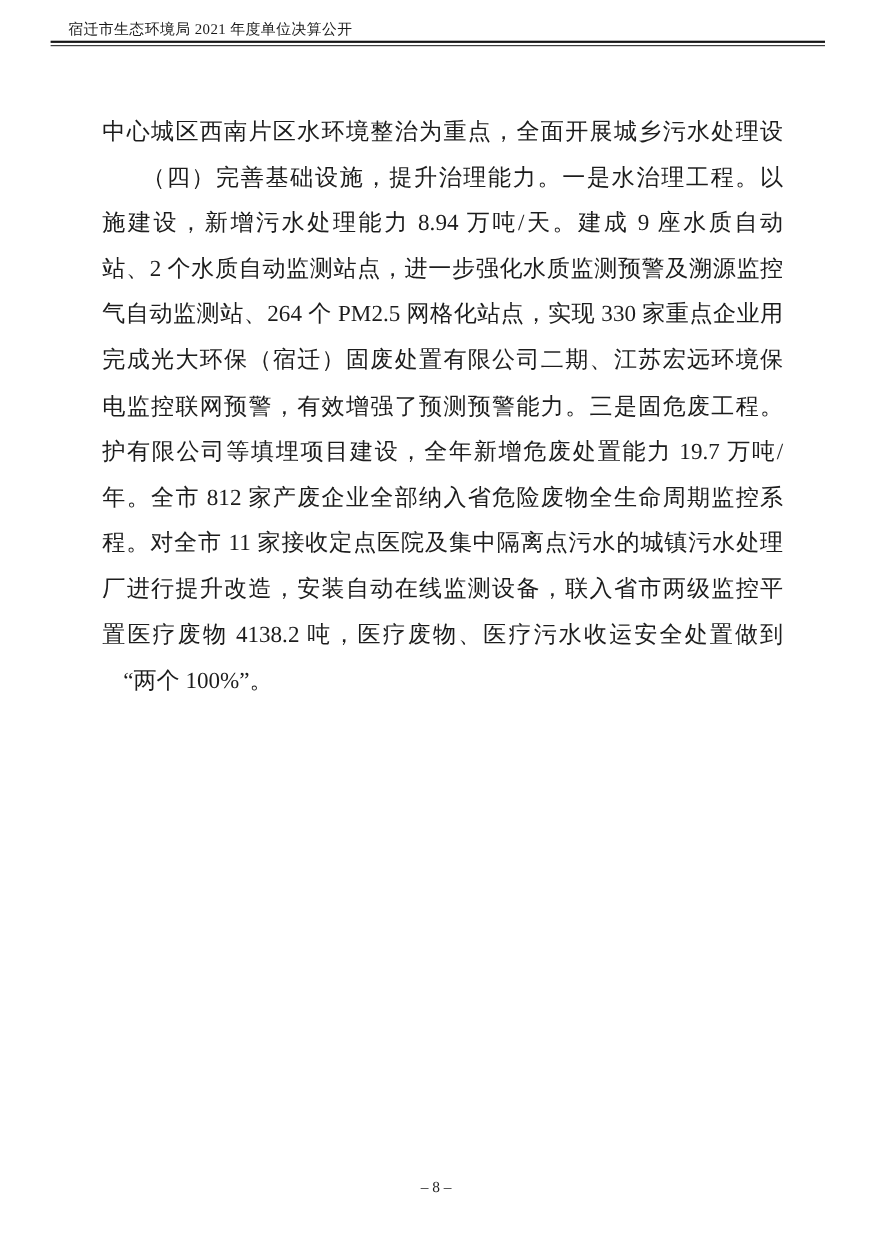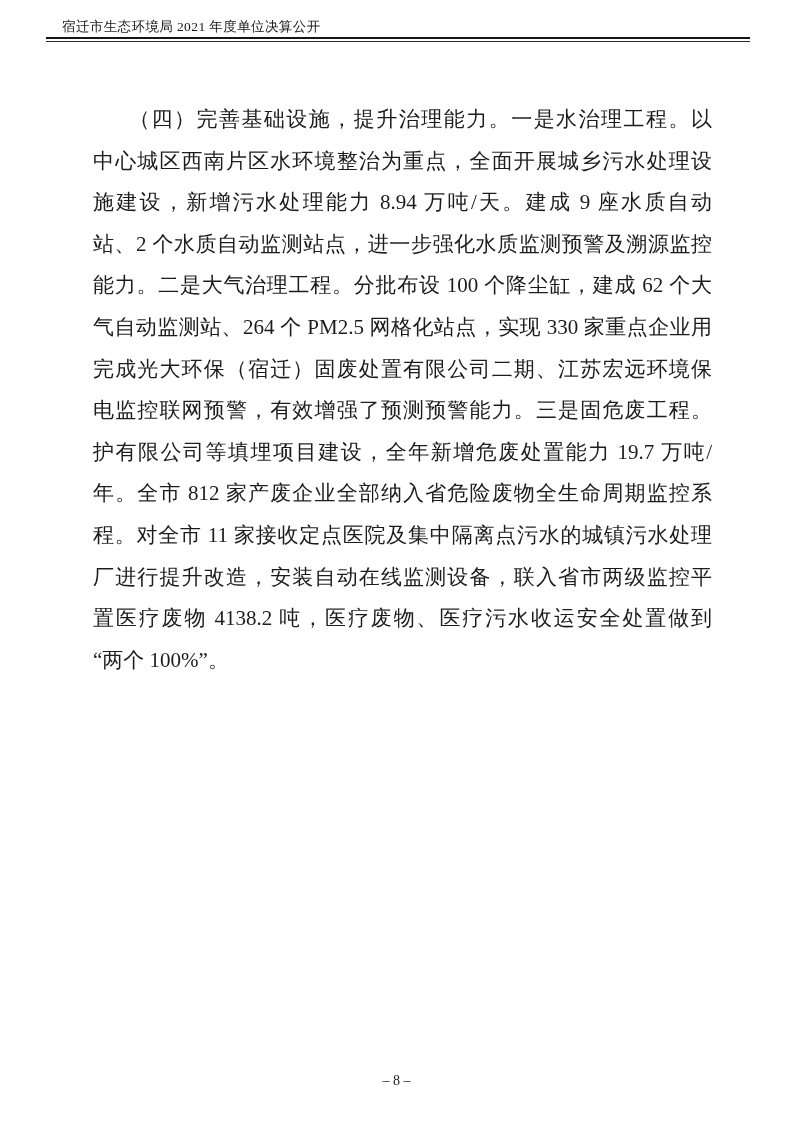--- a/index.html
+++ b/index.html
@@ -56,20 +56,21 @@
     text-align: justify;
     text-align-last: justify;
     color: #1c1c1c;
   }
   .line.first {
     padding-left: 36px;
   }
   .line.last {
     text-align: left;
     text-align-last: left;
+    margin-left: 19px;
   }
   
   .footer-page-number {
     position: absolute;
     left: 0;
     top: 1073px;
     width: 793px;
     text-align: center;
     font-size: 14px;
     color: #1c1c1c;
@@ -79,25 +80,24 @@
 <body>
 
 <div class="page">
 
   <div class="header-title">宿迁市生态环境局 2021 年度单位决算公开</div>
 
   <div class="header-rule-thick"></div>
   <div class="header-rule-thin"></div>
 
   <div class="body-block">
+    <div class="line">中心城区西南片区水环境整治为重点，全面开展城乡污水处理设</div>
     <div class="line first">（四）完善基础设施，提升治理能力。一是水治理工程。以</div>
-    <div class="line">中心城区西南片区水环境整治为重点，全面开展城乡污水处理设</div>
     <div class="line">施建设，新增污水处理能力 8.94 万吨/天。建成 9 座水质自动</div>
     <div class="line">站、2 个水质自动监测站点，进一步强化水质监测预警及溯源监控</div>
-    <div class="line">能力。二是大气治理工程。分批布设 100 个降尘缸，建成 62 个大</div>
     <div class="line">气自动监测站、264 个 PM2.5 网格化站点，实现 330 家重点企业用</div>
     <div class="line">完成光大环保（宿迁）固废处置有限公司二期、江苏宏远环境保</div>
     <div class="line">电监控联网预警，有效增强了预测预警能力。三是固危废工程。</div>
     <div class="line">护有限公司等填埋项目建设，全年新增危废处置能力 19.7 万吨/</div>
     <div class="line">年。全市 812 家产废企业全部纳入省危险废物全生命周期监控系</div>
     <div class="line">程。对全市 11 家接收定点医院及集中隔离点污水的城镇污水处理</div>
     <div class="line">厂进行提升改造，安装自动在线监测设备，联入省市两级监控平</div>
     <div class="line">置医疗废物 4138.2 吨，医疗废物、医疗污水收运安全处置做到</div>
     <div class="line last">“两个 100%”。</div>
   </div>

